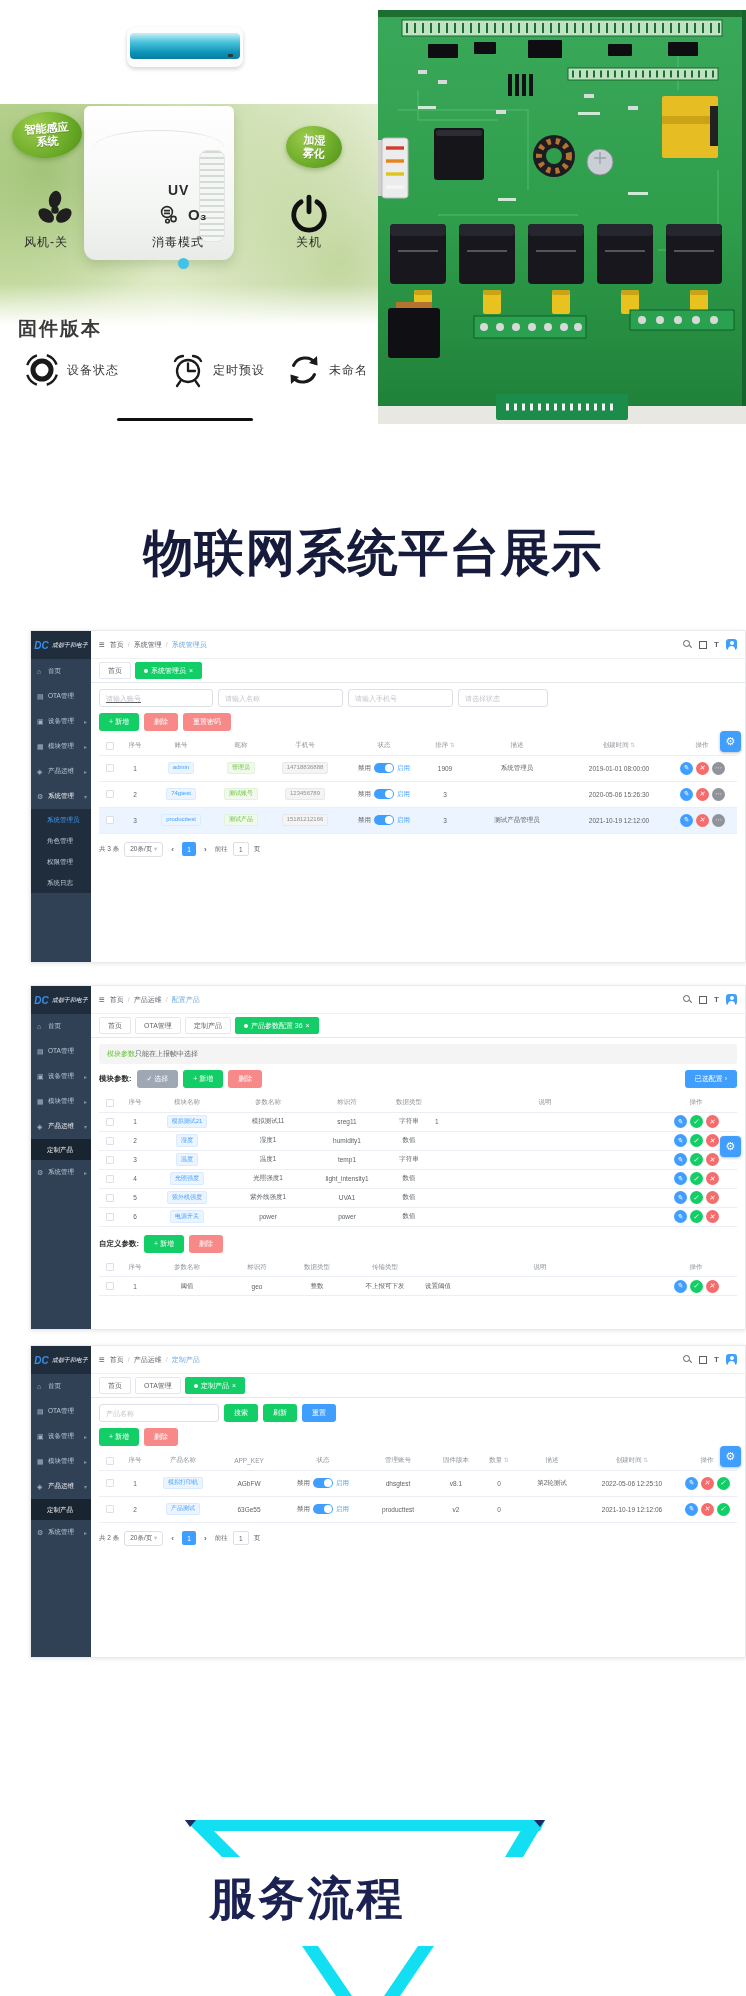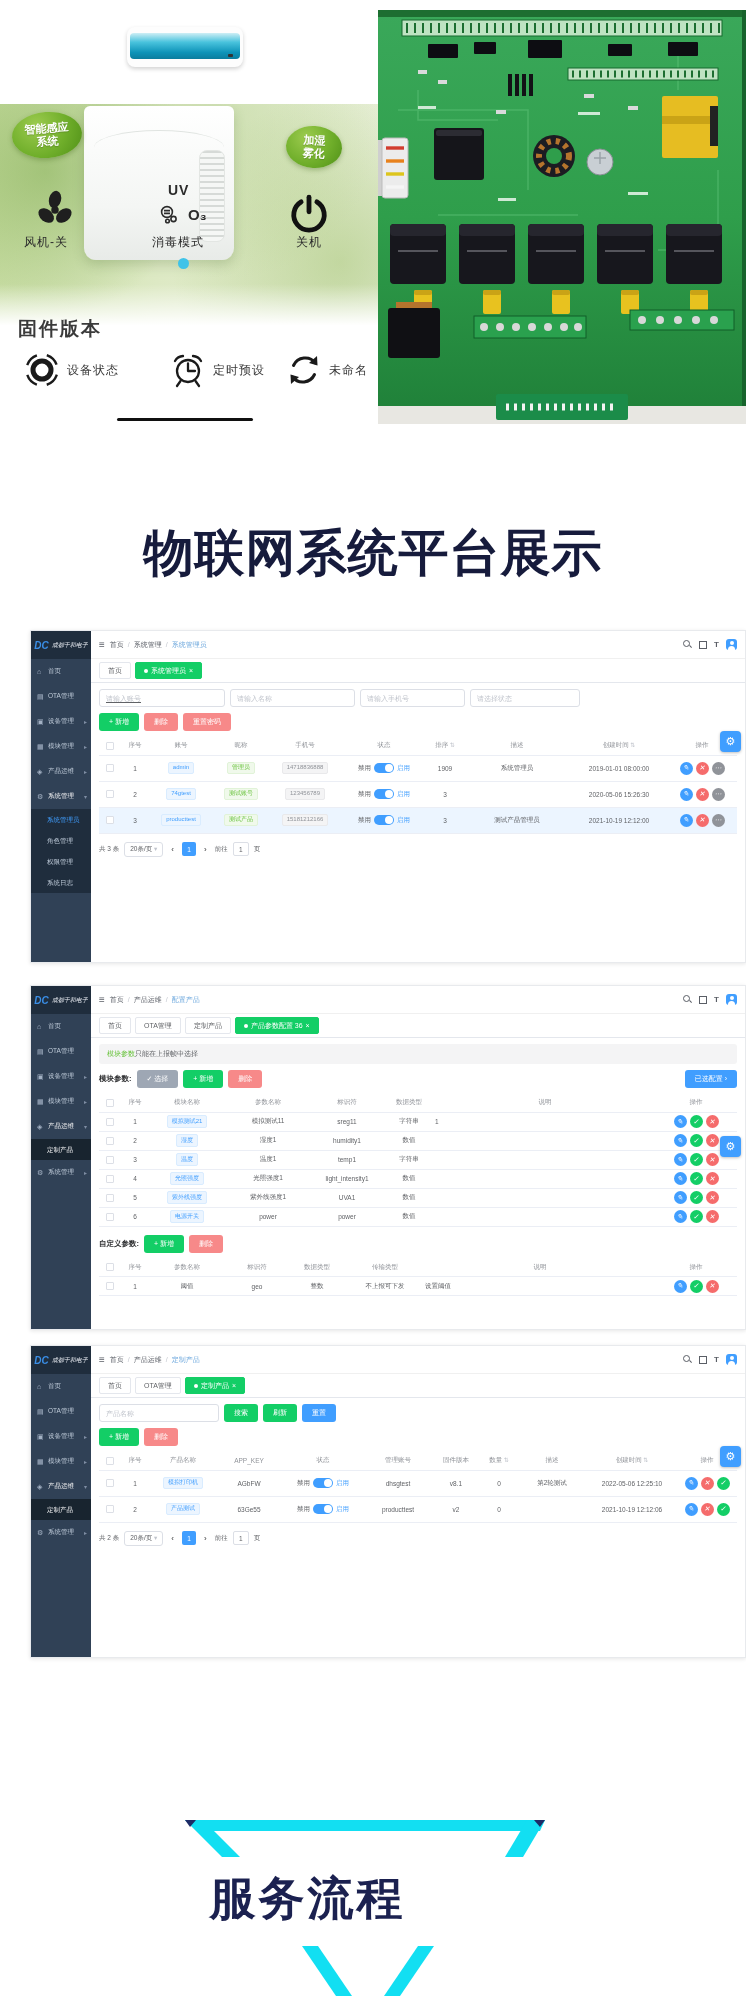--- a/index.html
+++ b/index.html
@@ -421,24 +421,24 @@
       </span>
     </div>
     <div class="tabs">
       <span class="tab">首页</span>
       <span class="tab active">
           <span>系统管理员</span>
           <span class="x">×</span>
         </span>
     </div>
     <div class="row mt6">
-      <input class="inp" style="width: 126px; text-decoration: underline;" placeholder="请输入账号">
+      <input class="inp" style="width: 114px; text-decoration: underline;" placeholder="请输入账号">
       <input class="inp" style="width: 125px;" placeholder="请输入名称">
       <input class="inp" style="width: 105px;" placeholder="请输入手机号">
-      <input class="inp" style="width: 110px;" placeholder="请选择状态">
+      <input class="inp" style="width: 90px;" placeholder="请选择状态">
     </div>
     <div class="row mt6">
       <button class="btn green">+ 新增</button>
       <button class="btn pink">删除</button>
       <button class="btn pink">重置密码</button>
     </div>
     <table class="tbl">
       <colgroup>
           <col style="width:22px">
           <col style="width:28px">

